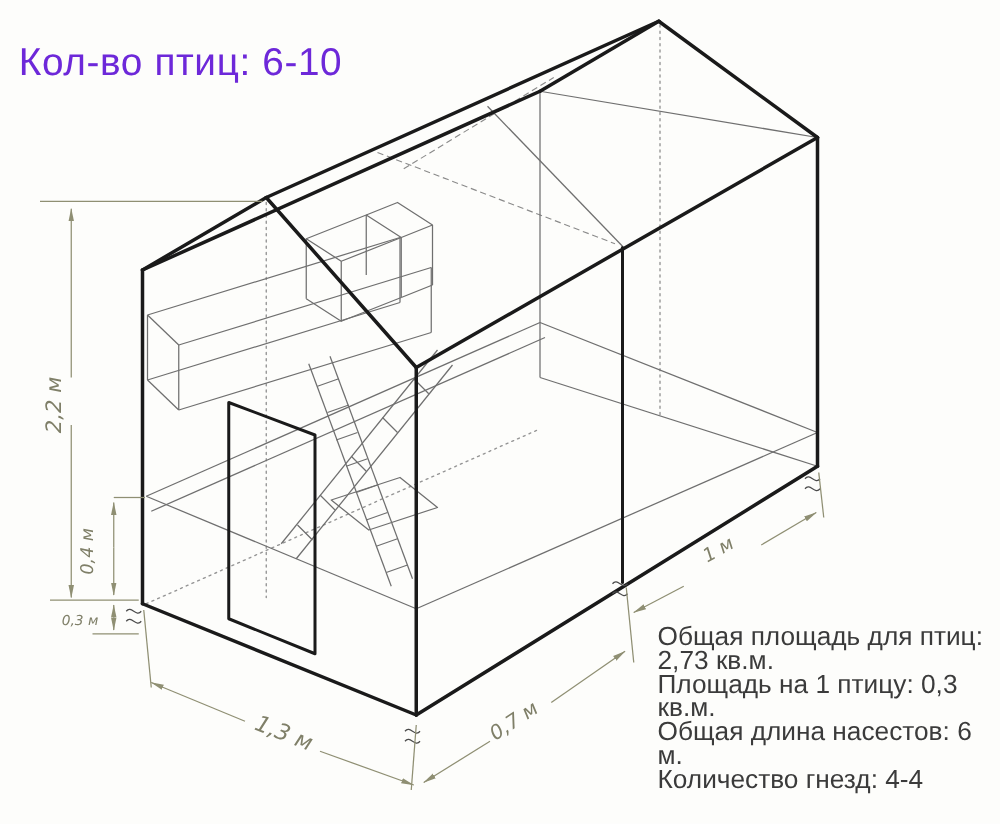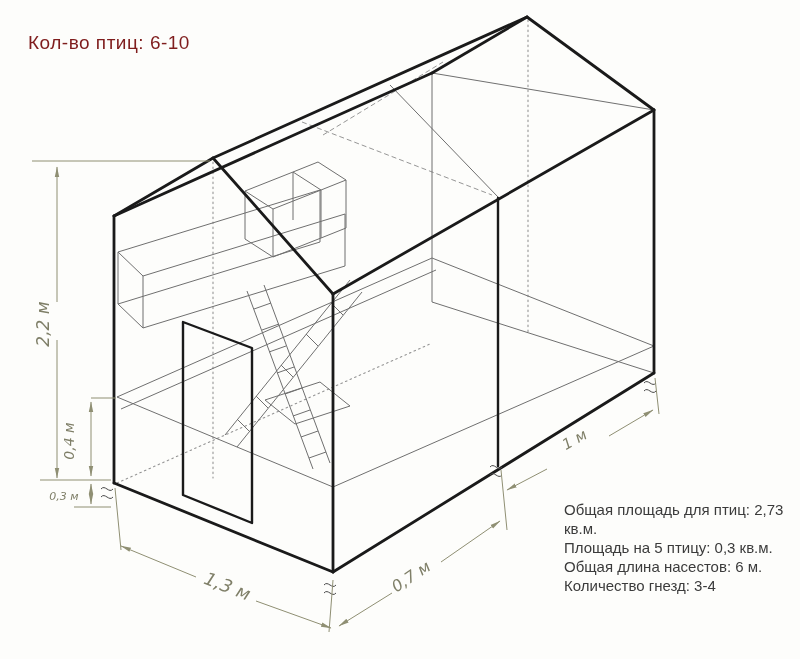--- a/index.html
+++ b/index.html
@@ -3,26 +3,26 @@
 <meta charset="utf-8">
 <style>
   html,body{margin:0;padding:0;}
   .stage{
     position:relative;width:800px;height:659px;
     background:#fdfdfb;overflow:hidden;
     font-family:"Liberation Sans",sans-serif;
   }
   .stage svg{position:absolute;left:0;top:0;}
   .title{
-    position:absolute;left:28px;top:32px;
-    font-size:19px;letter-spacing:.5px;color:#7f1d1d;
+    position:absolute;left:15px;top:32px;
+    font-size:31px;letter-spacing:.5px;color:#6d28d9;
   }
   .info{
-    position:absolute;left:564px;top:500px;
-    font-size:15px;line-height:19px;color:#3b3b3b;
+    position:absolute;left:526px;top:500px;
+    font-size:21px;line-height:19px;color:#3b3b3b;
   }
   .dim-label{font-family:"DejaVu Sans",sans-serif;font-style:italic;fill:#7f7f68;}
 </style>
 </head>
 <body>
 
 <div class="stage">
 
   <svg width="800" height="659" viewBox="0 0 800 659">
     <defs>
@@ -168,18 +168,18 @@
       <text class="dim-label" x="225" y="592" font-size="18" transform="rotate(21.7 225 592)">1,3 м</text>
       <text class="dim-label" x="414" y="581" font-size="16" transform="rotate(-33.5 414 581)">0,7 м</text>
       <text class="dim-label" x="577" y="444" font-size="15" transform="rotate(-28.8 577 444)">1 м</text>
     </g>
   </svg>
 
   <div class="title">Кол-во птиц: 6-10</div>
 
   <div class="info">
     <div>Общая площадь для птиц: 2,73 кв.м.</div>
-    <div>Площадь на 5 птицу: 0,3 кв.м.</div>
+    <div>Площадь на 1 птицу: 0,3 кв.м.</div>
     <div>Общая длина насестов: 6 м.</div>
-    <div>Количество гнезд: 3-4</div>
+    <div>Количество гнезд: 4-4</div>
   </div>
 
 </div>
 
 </body></html>

